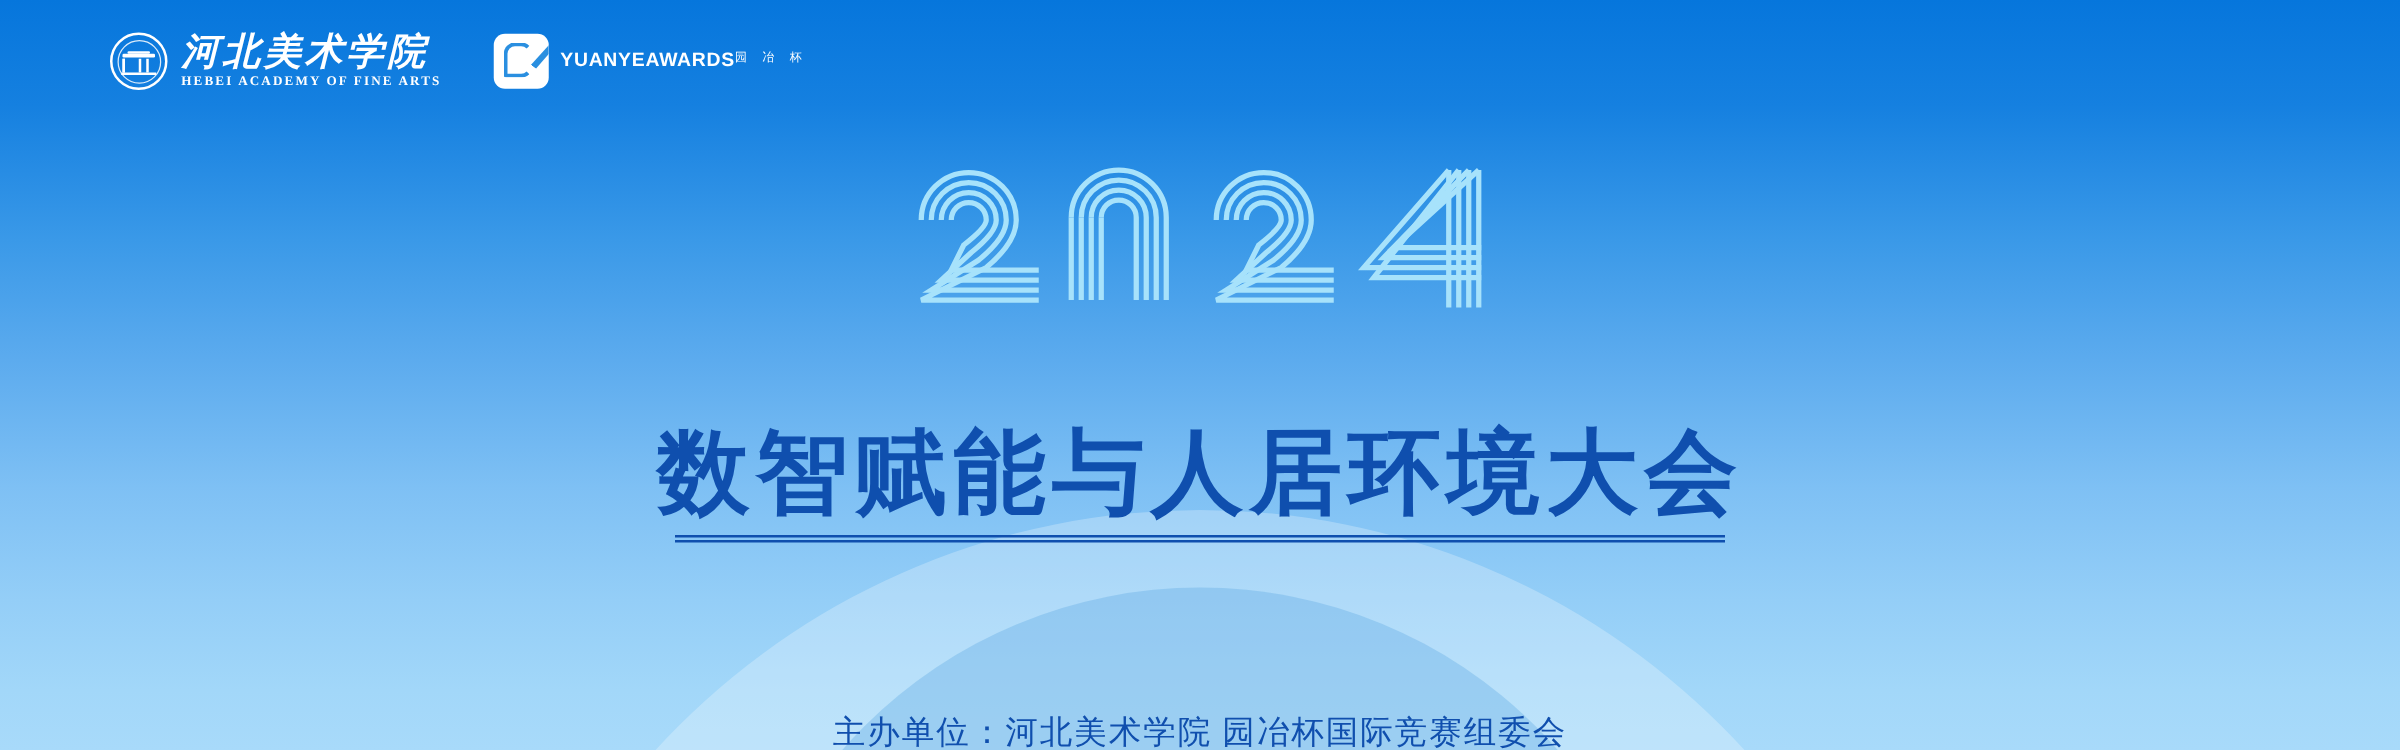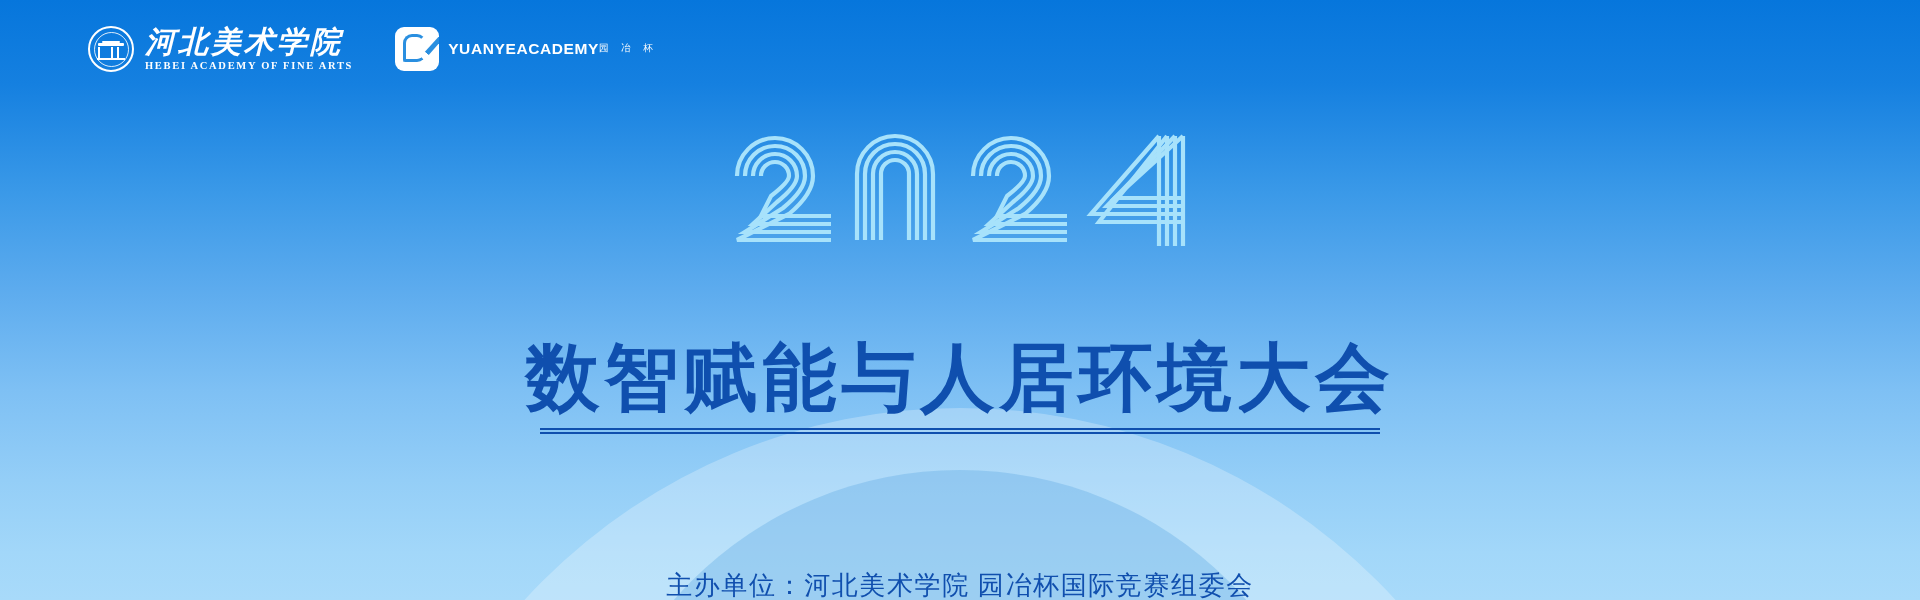--- a/index.html
+++ b/index.html
@@ -135,20 +135,21 @@
   .yuanye-en1, .yuanye-en2 {
     font-size:15.5px; line-height:16px;
     font-weight:700; letter-spacing:0.6px;
     color:#ffffff;
   }
   .yuanye-cn {
     font-size:9.5px; line-height:13px;
     letter-spacing:5px;
     color:#ffffff;
     white-space:nowrap;
+    font-family:Liberation Serif, serif;
   }
 
   
   .year-wrap {
     position:absolute;
     left:0; right:0; top:128px;
     display:flex;
     justify-content:center;
     align-items:flex-start;
     gap:6px;
@@ -238,21 +239,21 @@
       <span class="hebei-text">
         <span class="hebei-cn">河北美术学院</span>
         <span class="hebei-en">HEBEI ACADEMY OF FINE ARTS</span>
       </span>
     </div>
 
     <div class="yuanye-logo">
       <span class="yuanye-mark"></span>
       <span class="yuanye-text">
         <span class="yuanye-en1">YUANYE</span>
-        <span class="yuanye-en2">ACADEMY</span>
+        <span class="yuanye-en2">AWARDS</span>
         <span class="yuanye-cn">园 冶 杯</span>
       </span>
     </div>
 
   </div>
 
   <div class="year-wrap">
 
     <svg width="112" height="120" viewBox="0 0 112 120">
       <g class="yr-stripe" stroke="#a7e2fb">

